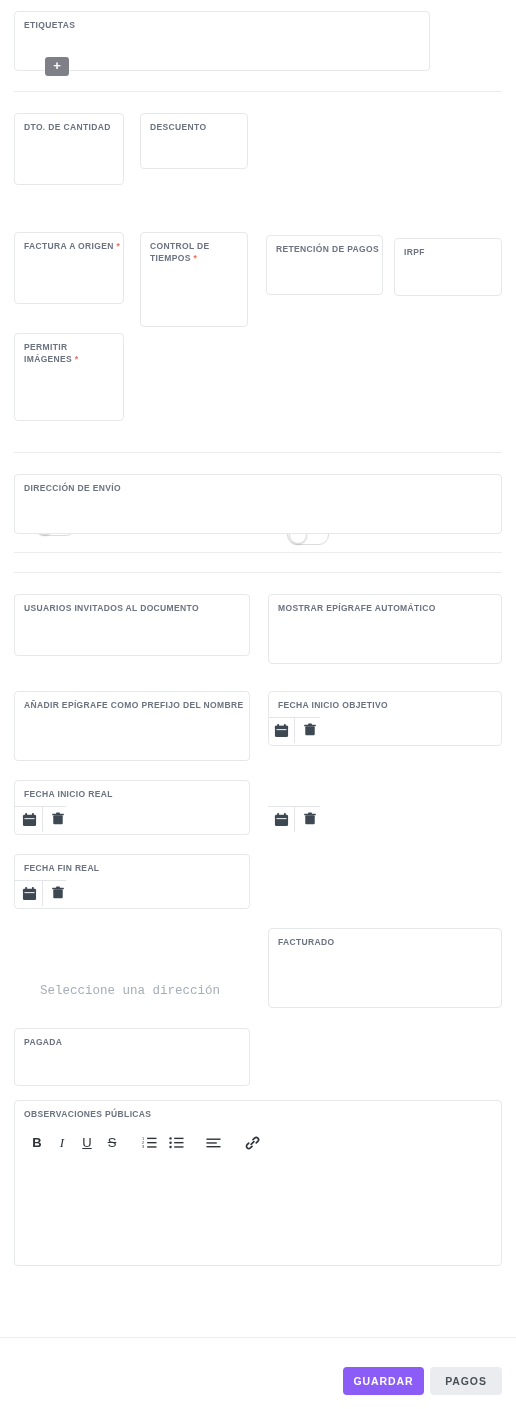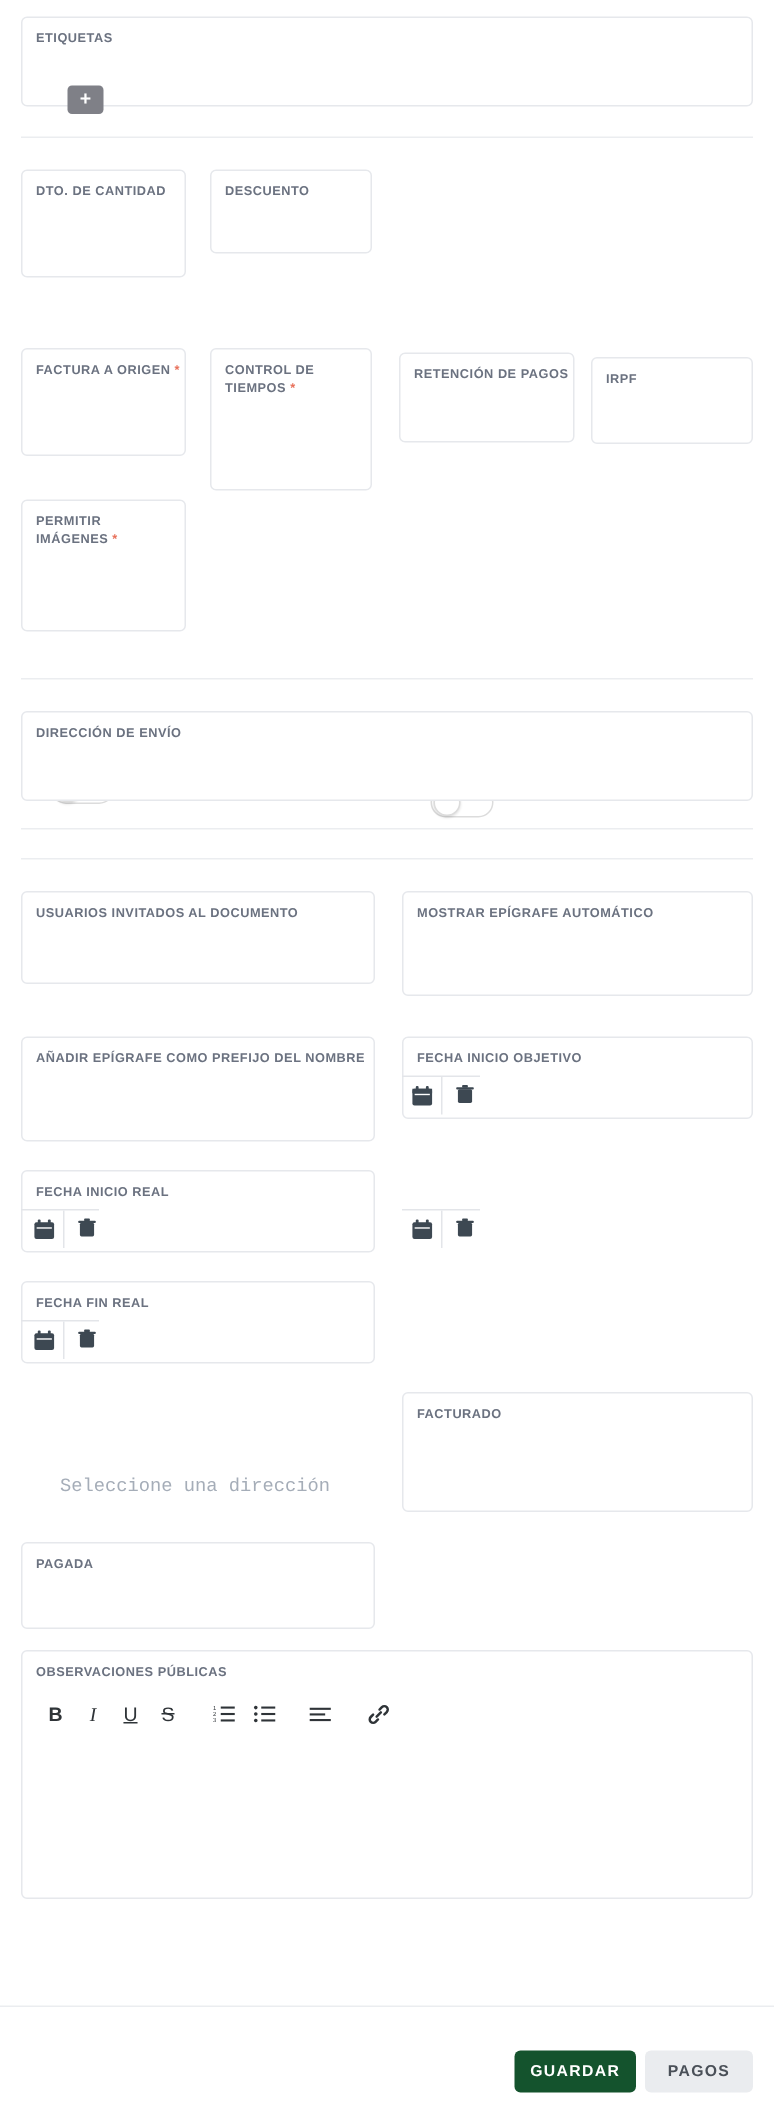--- a/index.html
+++ b/index.html
@@ -136,29 +136,29 @@
     position: absolute;
     border-radius: 4px;
     font-size: 10.5px;
     font-weight: bold;
     letter-spacing: 0.9px;
     text-align: center;
     border: none;
     cursor: pointer;
     font-family: "Liberation Sans", sans-serif;
   }
-  .btn-primary { background: #14532d; color: #ffffff; }
+  .btn-primary { background: #8b5cf6; color: #ffffff; }
   .btn-secondary { background: #eaecef; color: #4a5058; }
 </style>
 </head>
 <body>
 
 <div class="page">
 
-  <div class="card" style="left:14px; top:11px; width:488px; height:60px;padding-left:44px;">
+  <div class="card" style="left:14px; top:11px; width:416px; height:60px;padding-left:44px;">
     <div class="card-label">ETIQUETAS</div>
     <div class="plus-btn" style="left:30px; top:45px;">+</div>
   </div>
 
   <div class="sep" style="top:91px;"></div>
 
   <div class="card" style="left:14px; top:113px; width:110px; height:72px;">
     <div class="card-label">DTO. DE CANTIDAD</div>
     <div class="toggle" style="left:19px; top:155px;">
       <div class="knob"></div>

